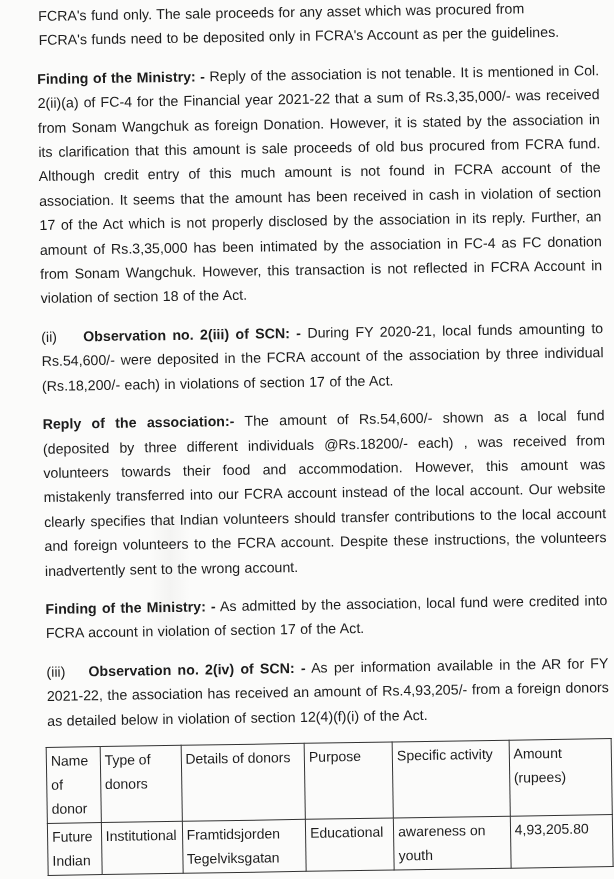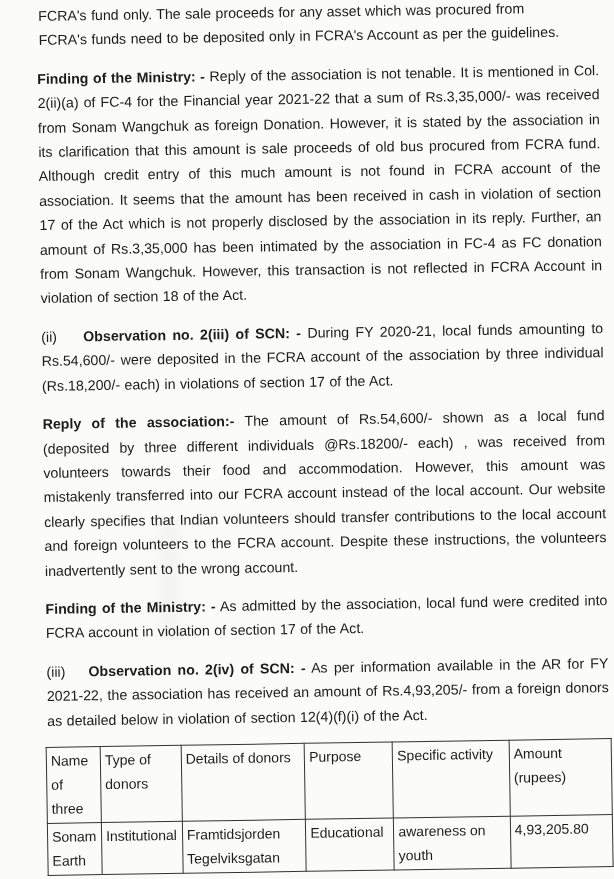--- a/index.html
+++ b/index.html
@@ -96,31 +96,31 @@
   </p>
 
   <p class="p gap">
     <span class="num">(iii)</span><span class="b">Observation no. 2(iv) of SCN: -</span>
     <span>As per information available in the AR for FY 2021-22, the association has received an amount of Rs.4,93,205/-  from a foreign donors as detailed below in violation of section 12(4)(f)(i) of the Act.</span>
   </p>
 
   <table class="donors">
     <thead>
       <tr>
-        <th class="c1">Name of three</th>
+        <th class="c1">Name of donor</th>
         <th class="c2">Type of donors</th>
         <th class="c3">Details of donors</th>
         <th class="c4">Purpose</th>
         <th class="c5">Specific activity</th>
         <th class="c6">Amount (rupees)</th>
       </tr>
     </thead>
     <tbody>
       <tr>
-        <td>Sonam Earth</td>
+        <td>Future Indian</td>
         <td>Institutional</td>
         <td>Framtidsjorden Tegelviksgatan</td>
         <td>Educational</td>
         <td>awareness on youth</td>
         <td>4,93,205.80</td>
       </tr>
     </tbody>
   </table>
 </div>
 

